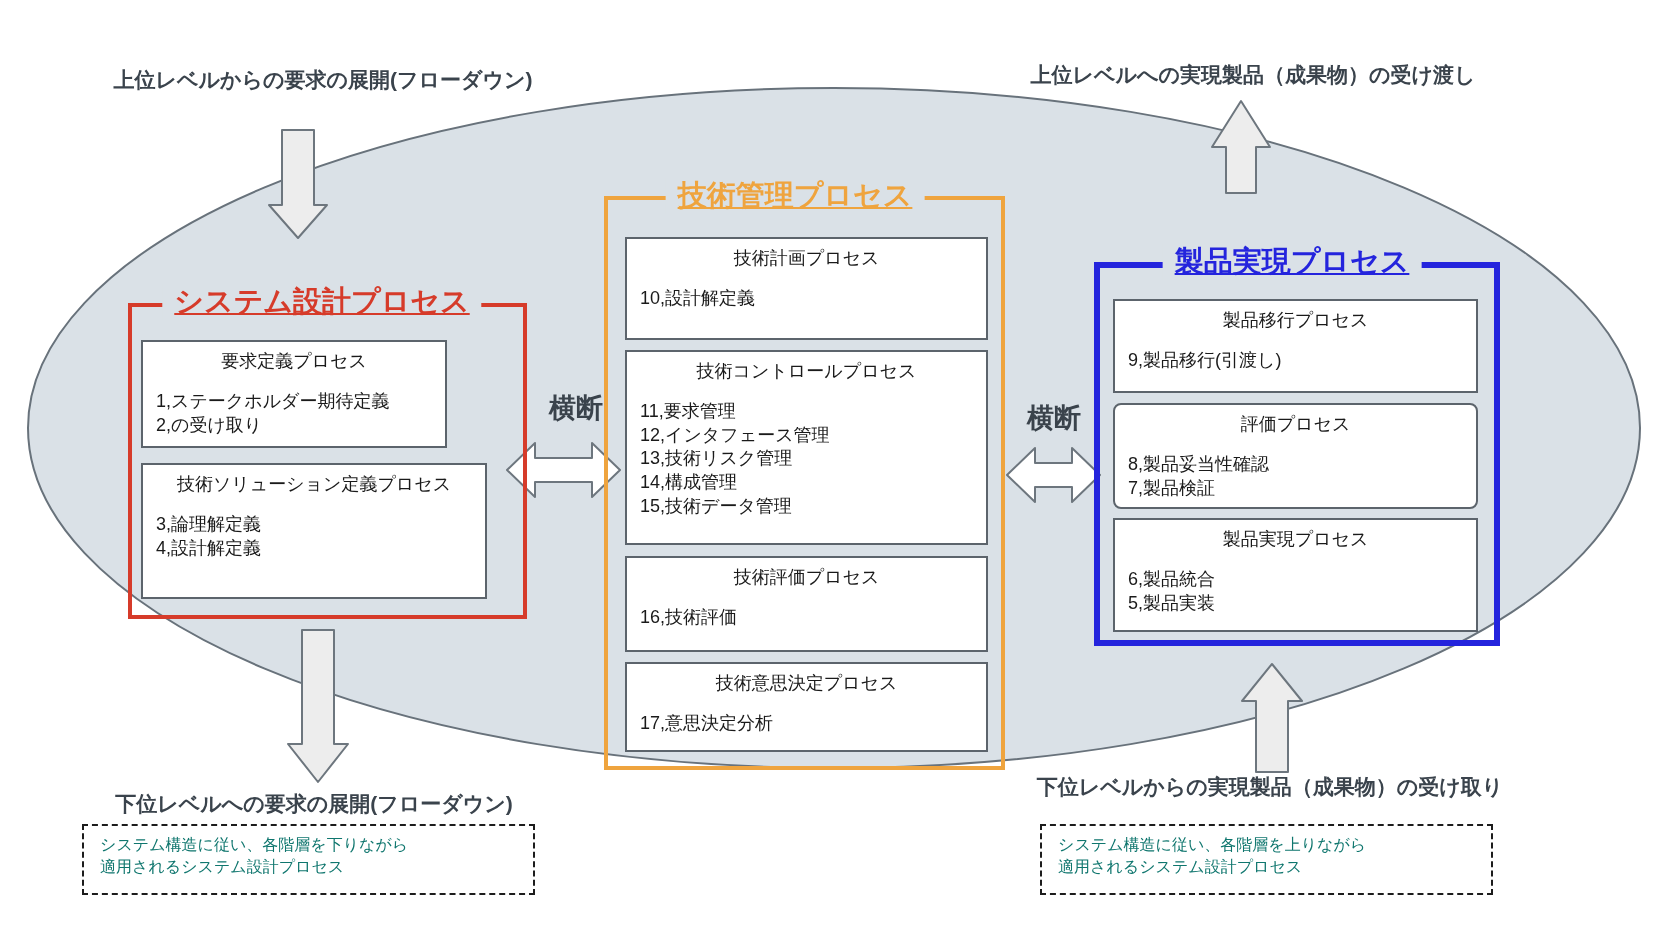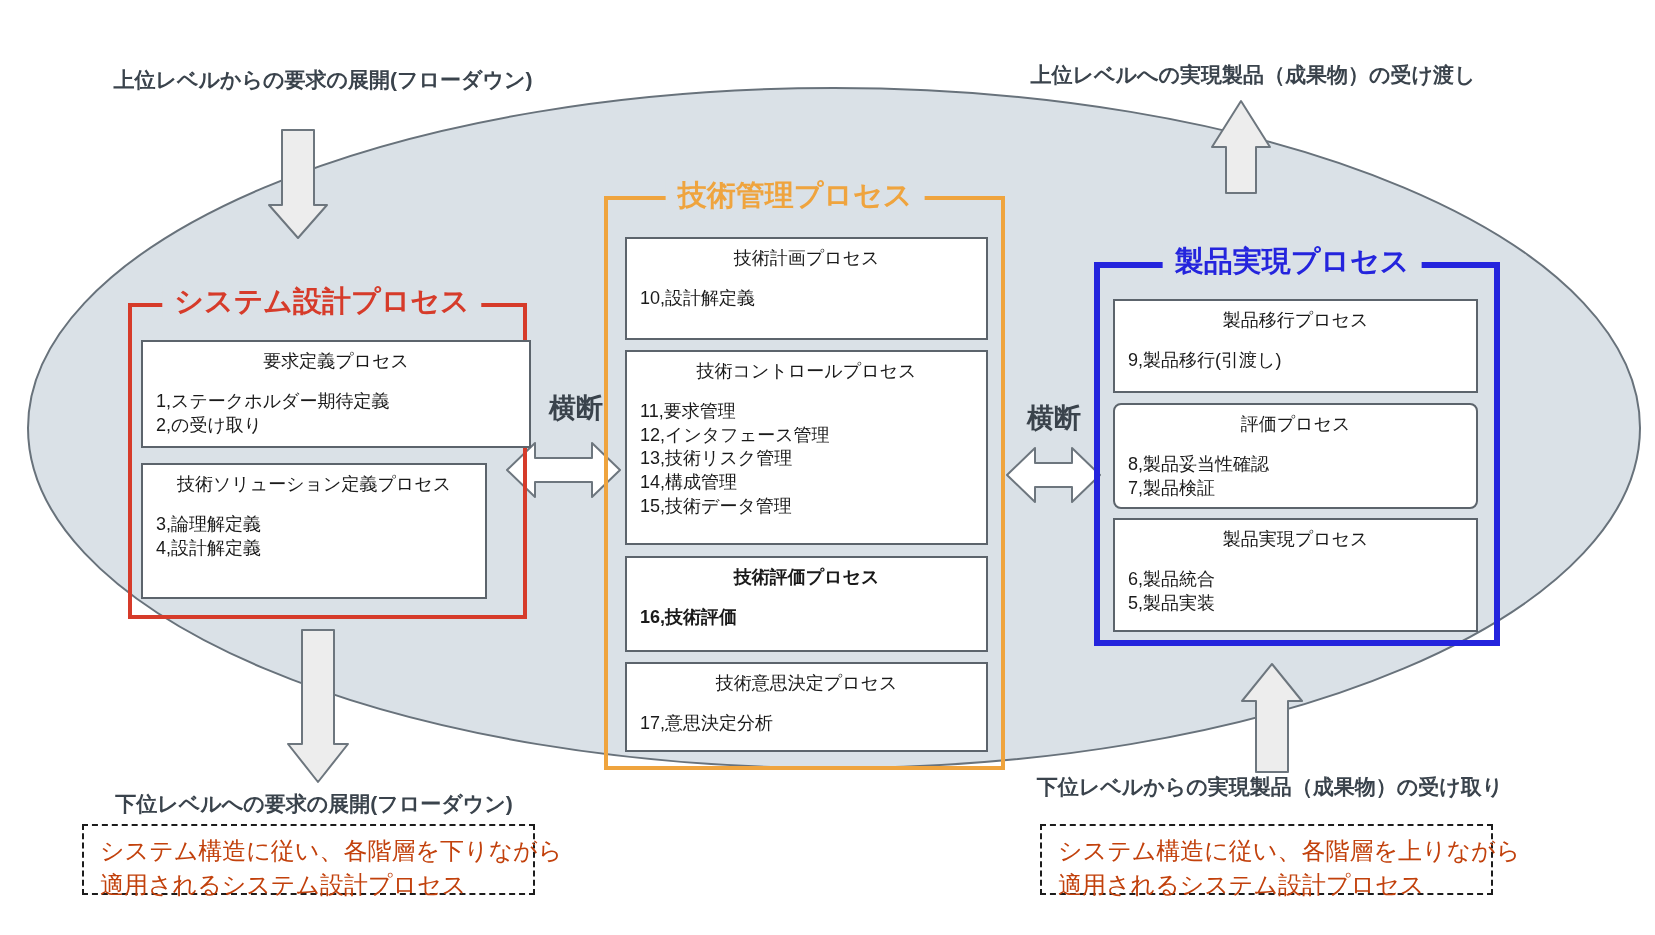--- a/index.html
+++ b/index.html
@@ -6,33 +6,33 @@
   body{font-family:"Liberation Sans","DejaVu Sans",sans-serif;}
   #stage{position:relative;width:1655px;height:935px;background:#fff;overflow:hidden;}
   #bg{position:absolute;left:0;top:0;}
 
   .outer-label{position:absolute;transform:translateX(-50%);white-space:nowrap;
     font-weight:bold;font-size:21px;color:#3a434c;}
   .cross-label{position:absolute;transform:translateX(-50%);font-weight:bold;
     font-size:27px;color:#3a434c;white-space:nowrap;}
 
   .section-title{position:absolute;transform:translateX(-50%);white-space:nowrap;
-    font-weight:bold;font-size:29px;background:#dae1e7;padding:2px 12px;line-height:1.1;}
+    font-weight:bold;font-size:29px;background:#dae1e7;padding:2px 12px;line-height:1.1;text-decoration:underline;}
   .title-red{color:#d63b2a;}
   .title-orange{color:#efa43e;}
   .title-blue{color:#2424dd;}
 
   .pbox{position:absolute;background:#ffffff;border:2px solid #5c646c;box-sizing:border-box;
     color:#1a1a1a;font-size:18px;padding:9px 13px;}
   .pbox .hd{text-align:center;line-height:1.2;}
   .pbox .items{margin-top:17px;}
   .pbox .items div{line-height:1.33;white-space:nowrap;}
 
   .note{position:absolute;border:2px dashed #1c1c1c;box-sizing:border-box;
-    color:#c2410c;font-size:24px;padding:8px 16px;line-height:1.4;background:transparent;}
+    color:#0f766e;font-size:16px;padding:8px 16px;line-height:1.4;background:transparent;}
   .note div{white-space:nowrap;}
 </style>
 </head>
 <body>
 
 <div id="stage">
 
   <svg id="bg" width="1655" height="935" viewBox="0 0 1655 935">
 
     <ellipse cx="834" cy="428" rx="806" ry="340" fill="#dae1e7" stroke="#68727b" stroke-width="2"></ellipse>
@@ -59,21 +59,21 @@
   <div class="outer-label" style="left:314px;top:790px;">下位レベルへの要求の展開(フローダウン)</div>
   <div class="outer-label" style="left:1270px;top:773px;">下位レベルからの実現製品（成果物）の受け取り</div>
 
   <div class="cross-label" style="left:576px;top:390px;">横断</div>
   <div class="cross-label" style="left:1054px;top:400px;">横断</div>
 
   <div class="section-title title-red" style="left:322px;top:284px;">システム設計プロセス</div>
   <div class="section-title title-orange" style="left:795px;top:178px;">技術管理プロセス</div>
   <div class="section-title title-blue" style="left:1292px;top:244px;">製品実現プロセス</div>
 
-  <div class="pbox" style="left:141px;top:340px;width:390px;height:108px;">
+  <div class="pbox" style="left:141px;top:340px;width:306px;height:108px;">
     <div class="hd">要求定義プロセス</div>
     <div class="items">
         <div>1,ステークホルダー期待定義</div>
         <div>2,の受け取り</div>
       </div>
   </div>
   <div class="pbox" style="left:141px;top:463px;width:346px;height:136px;">
     <div class="hd">技術ソリューション定義プロセス</div>
     <div class="items">
         <div>3,論理解定義</div>
@@ -90,21 +90,21 @@
   <div class="pbox" style="left:625px;top:350px;width:363px;height:195px;">
     <div class="hd">技術コントロールプロセス</div>
     <div class="items">
         <div>11,要求管理</div>
         <div>12,インタフェース管理</div>
         <div>13,技術リスク管理</div>
         <div>14,構成管理</div>
         <div>15,技術データ管理</div>
       </div>
   </div>
-  <div class="pbox" style="left:625px;top:556px;width:363px;height:96px;font-weight:bold;">
+  <div class="pbox" style="left:625px;top:556px;width:363px;height:96px;">
     <div class="hd">技術評価プロセス</div>
     <div class="items">
         <div>16,技術評価</div>
       </div>
   </div>
   <div class="pbox" style="left:625px;top:662px;width:363px;height:90px;">
     <div class="hd">技術意思決定プロセス</div>
     <div class="items">
         <div>17,意思決定分析</div>
       </div>

